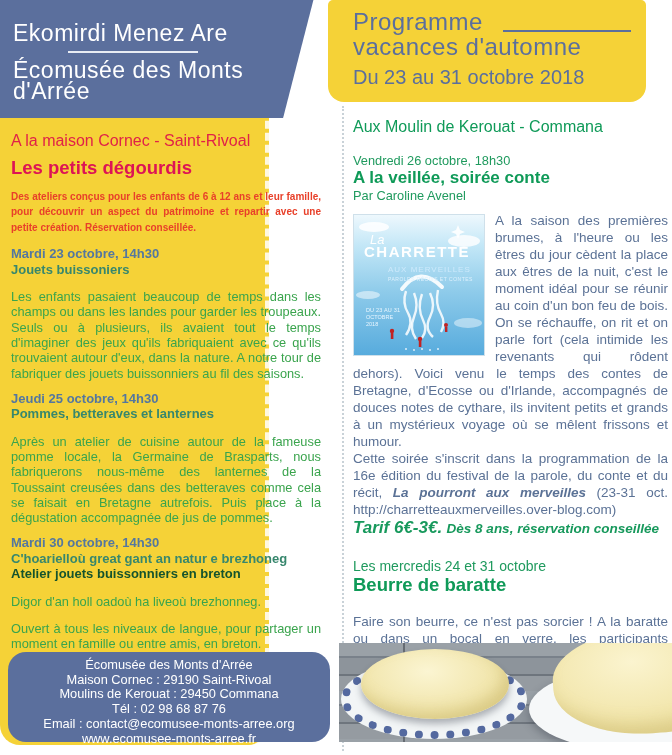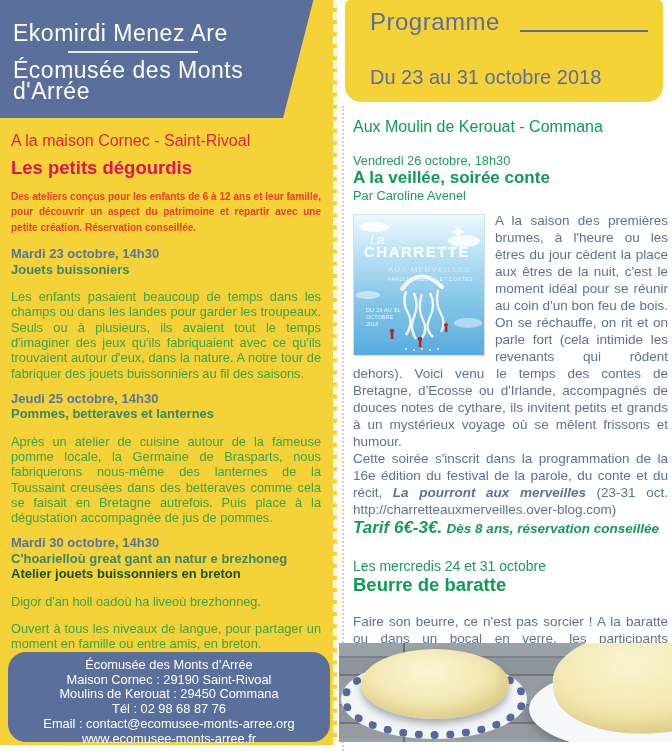--- a/index.html
+++ b/index.html
@@ -1,21 +1,21 @@
 <!DOCTYPE html>
 <html><head>
 <meta charset="utf-8">
 <style>
   html,body{margin:0;padding:0;background:#fff;}
   .page{position:relative;width:672px;height:755px;background:#fff;overflow:hidden;
         font-family:"Liberation Sans","DejaVu Sans",sans-serif;}
 
   
-  .left-col{position:absolute;left:0;top:0;width:337px;height:745px;background:#f5d237;
-            border-right:4px dashed rgba(255,255,255,.85);box-sizing:border-box;}
+  .left-col{position:absolute;left:0;top:0;width:269px;height:745px;background:#f5d237;
+            border-right:4px dashed rgba(255,255,255,.85);box-sizing:border-box;border-radius:20px;}
   .blue-header{position:absolute;left:0;top:0;width:337px;height:118px;background:#5b6f9d;
                clip-path:polygon(0 0,93% 0,84% 100%,0 100%);color:#fff;}
   .bh-t1{position:absolute;left:13px;top:20px;font-size:23px;letter-spacing:.5px;}
   .bh-rule{position:absolute;left:68px;top:51px;width:130px;height:2px;background:#e8ecf4;}
   .bh-t2{position:absolute;left:13px;top:60px;width:290px;font-size:23px;line-height:21px;letter-spacing:.5px;}
 
   .left-content{position:absolute;left:0;top:132px;width:337px;padding:0 16px 0 11px;box-sizing:border-box;}
   .loc-left{color:#e02248;font-size:16px;margin:0 0 7px 0;}
   .title-left{color:#dd1455;font-size:18.5px;font-weight:bold;margin:0 0 10px 0;}
   .intro-left{color:#e8402a;font-size:10px;line-height:15.4px;text-align:justify;margin:0 0 11px 0;font-weight:bold;}
@@ -26,21 +26,21 @@
   .tarif-left{color:#ee3423;font-size:17px;font-style:italic;margin-top:10px;}
 
   .footer-box{position:absolute;left:8px;top:652px;width:322px;height:90px;background:#5b6f9d;
               border-radius:18px;color:#fff;text-align:center;font-size:12.8px;line-height:14.7px;
               padding-top:6px;box-sizing:border-box;}
 
   
   .col-sep{position:absolute;left:342px;top:106px;height:645px;width:0;border-left:2px dotted #c9d2d8;}
 
   
-  .yellow-box{position:absolute;left:345px;top:0;width:318px;height:102px;background:#f5d237;
+  .yellow-box{position:absolute;left:328px;top:0;width:318px;height:102px;background:#f5d237;
               border-radius:5px 5px 16px 16px;color:#5b6f9d;}
   .prog-l1{position:absolute;left:25px;top:8px;font-size:24px;letter-spacing:.5px;}
   .prog-rule{position:absolute;left:175px;top:30px;width:128px;height:2px;background:#5b6f9d;}
   .prog-l2{position:absolute;left:25px;top:33px;font-size:24px;letter-spacing:.5px;}
   .prog-date{position:absolute;left:25px;top:66px;font-size:20px;}
 
   
   .right-content{position:absolute;left:345px;top:102px;width:327px;padding:0 4px 0 8px;box-sizing:border-box;}
   .loc-right{color:#0f9a58;font-size:16px;margin-top:16px;}
   .ev-date{color:#1f9a5e;font-size:12.8px;margin-top:17px;}
@@ -126,20 +126,21 @@
       <div>Email : contact@ecomusee-monts-arree.org</div>
       <div>www.ecomusee-monts-arree.fr</div>
     </div>
   </div>
 
   <div class="col-sep"></div>
 
   <div class="yellow-box">
     <div class="prog-l1">Programme</div>
     <div class="prog-rule"></div>
+    <div class="prog-l2">vacances d'automne</div>
     <div class="prog-date">Du 23 au 31 octobre 2018</div>
   </div>
 
   <div class="right-content">
     <div class="loc-right">Aux Moulin de Kerouat - Commana</div>
 
     <div class="ev-date">Vendredi 26 octobre, 18h30</div>
     <div class="ev-title">A la veillée, soirée conte</div>
     <div class="ev-by">Par Caroline Avenel</div>
 

